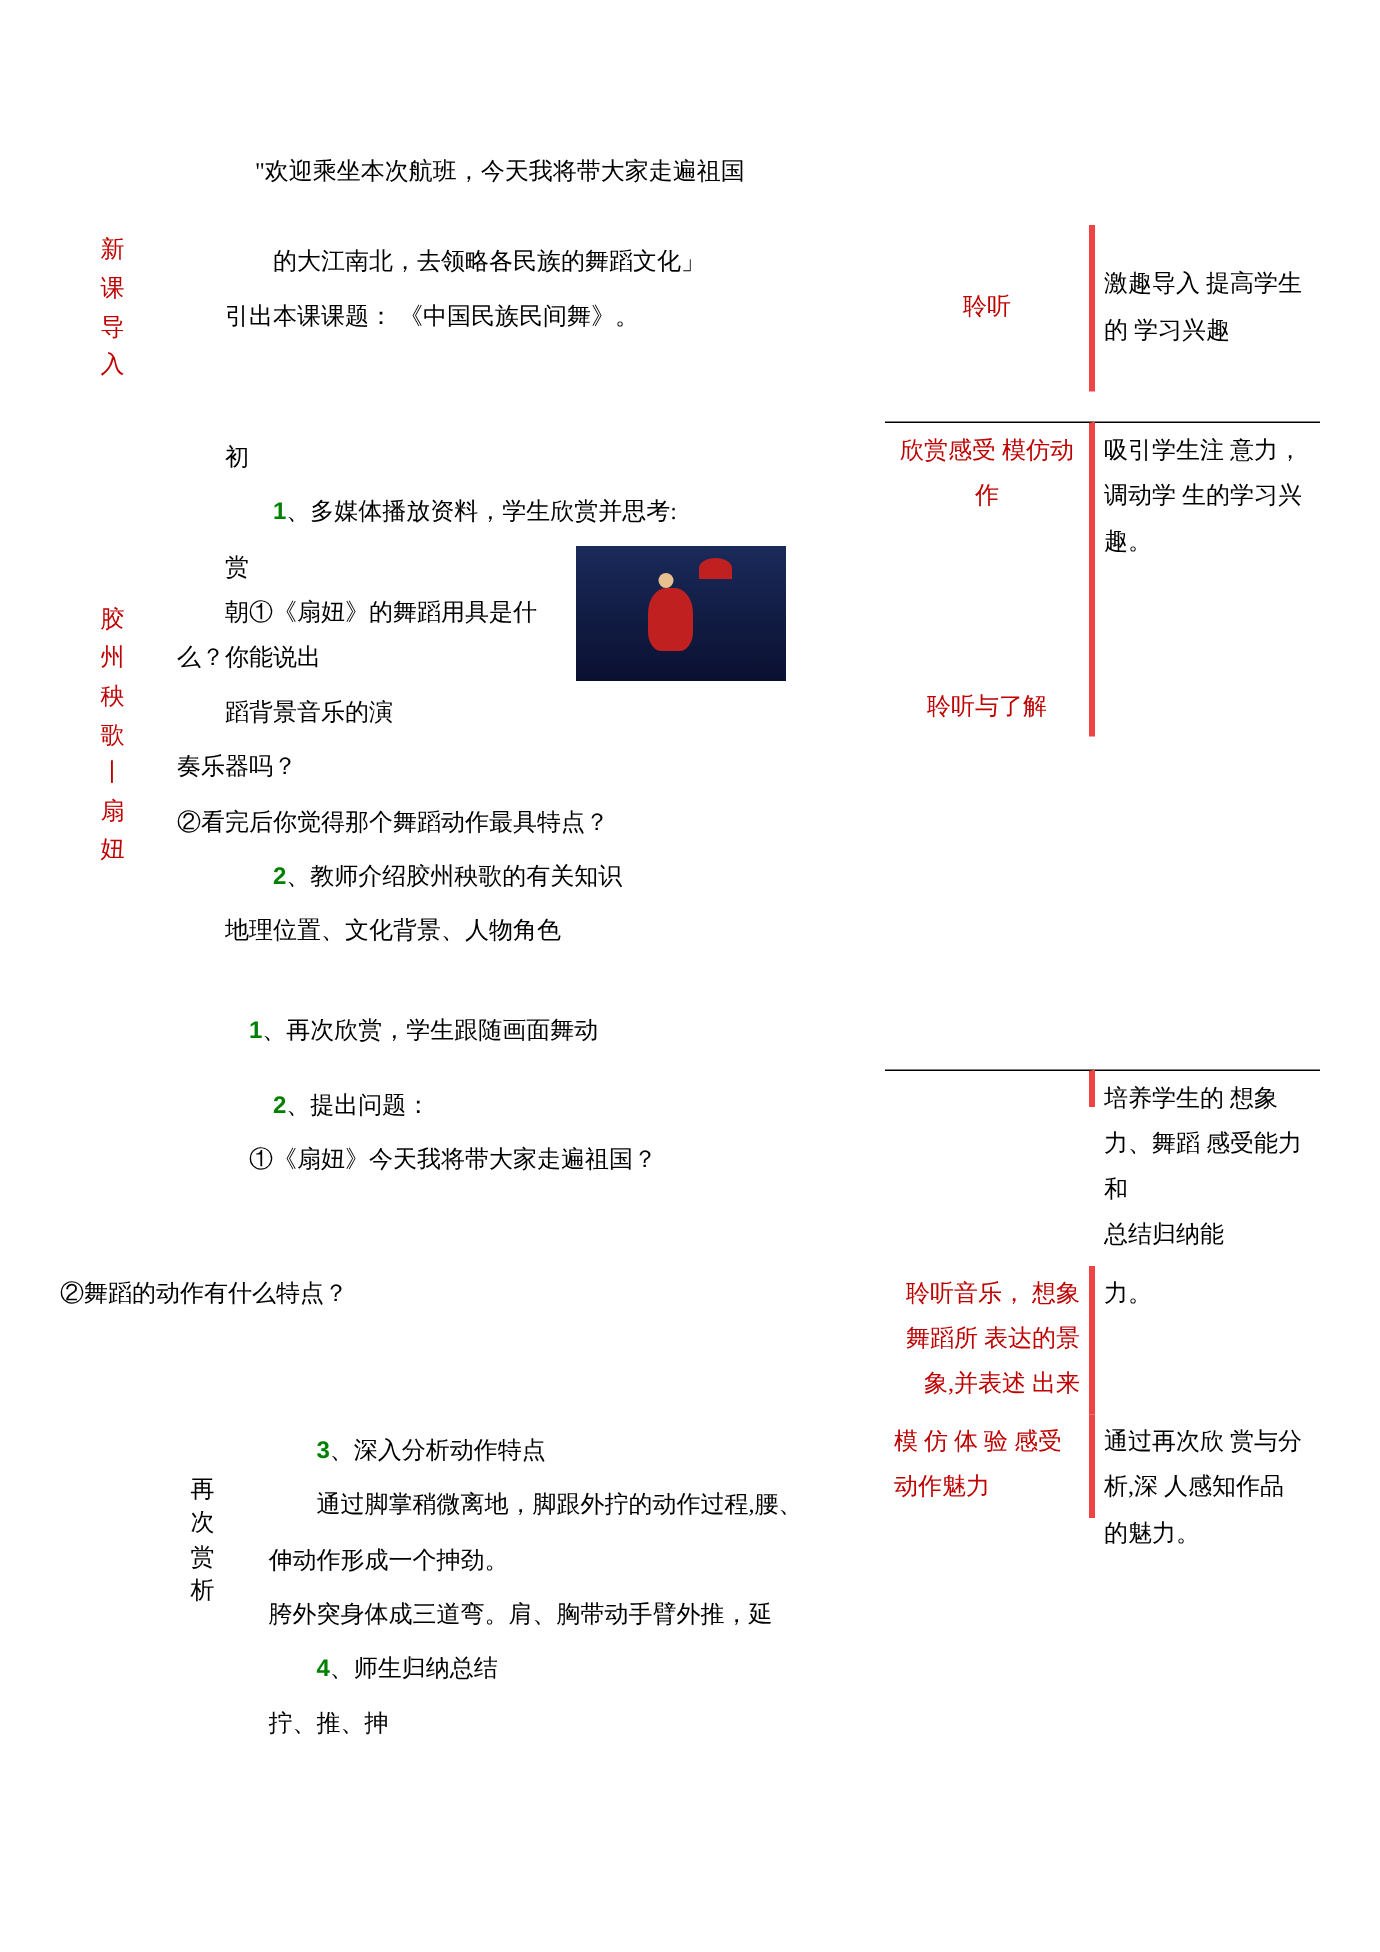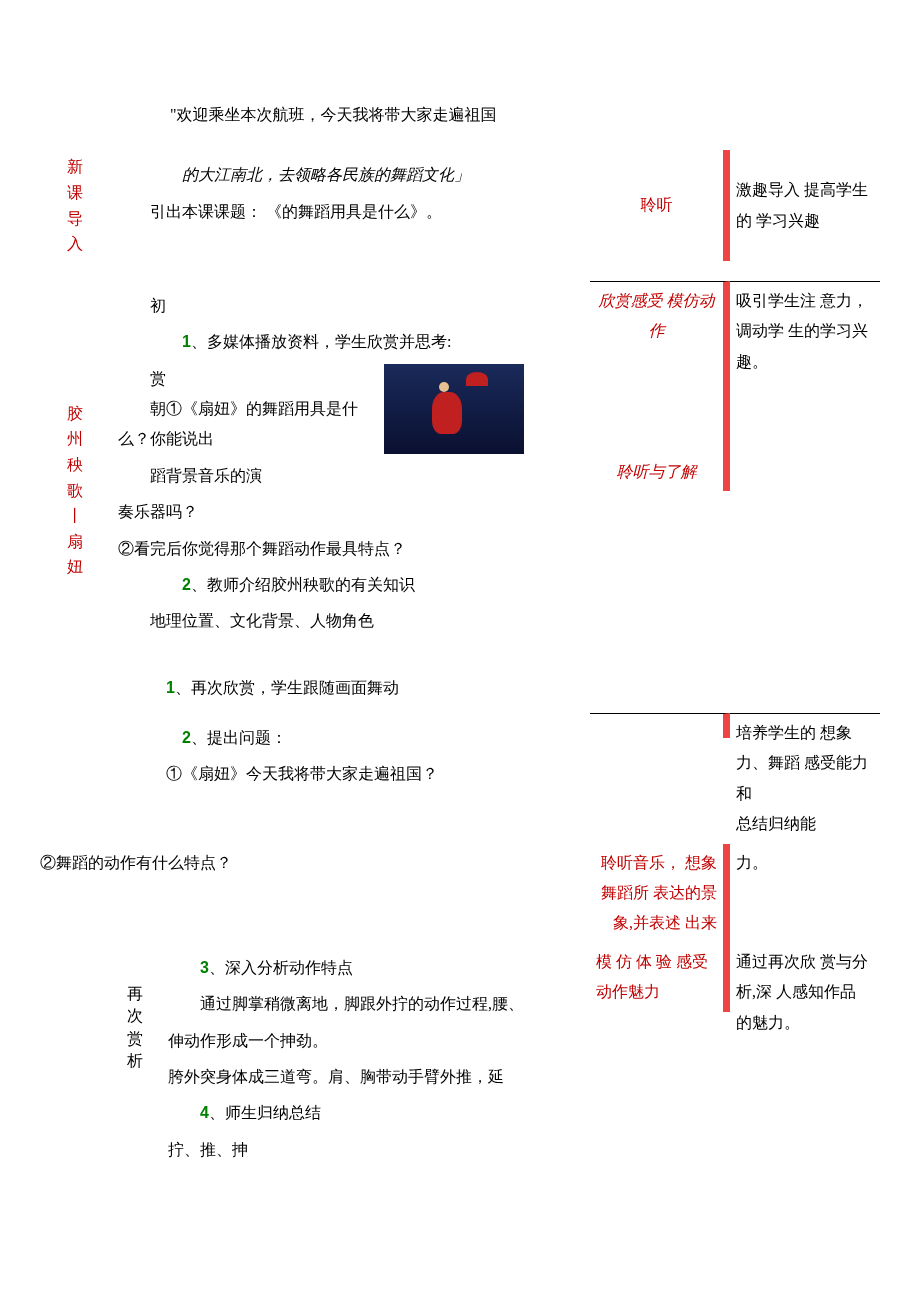--- a/index.html
+++ b/index.html
@@ -39,21 +39,21 @@
     justify-content: center;
   }
   .col-intent {
     width: 150px;
     flex-shrink: 0;
     padding: 4px 6px;
     display: flex;
     flex-direction: column;
     justify-content: center;
   }
-  .b-right { border-right: 7px solid #ef4444; }
+  .b-right { border-right: 4px solid #ef4444; }
   .b-top { border-top: 1px solid #000; }
   .red { color: #c00000; }
   .green { color: #008000; font-weight: bold; font-family: Arial, sans-serif; }
   .vchar { display: block; line-height: 1.6; }
   .indent1 { text-indent: 2em; }
   .para { margin: 6px 0; }
   .dance-img {
     display: inline-block;
     width: 140px;
     height: 90px;
@@ -102,24 +102,24 @@
 </div>
 
 <div class="row">
   <div class="col-label">
     <span class="vchar red">新</span>
     <span class="vchar red">课</span>
     <span class="vchar red">导</span>
     <span class="vchar red">入</span>
   </div>
   <div class="col-main">
-    <div class="para" style="text-indent:4em;font-style:italic;">的大江南北，去领略各民族的舞蹈文化」</div>
+    <div class="para" style="text-indent:4em;">的大江南北，去领略各民族的舞蹈文化」</div>
     <div class="para indent1">
       <span>引出本课课题：</span>
-      <span>《的舞蹈用具是什么》。</span>
+      <span>《中国民族民间舞》。</span>
     </div>
   </div>
   <div class="col-student b-right">
     <div class="red">聆听</div>
   </div>
   <div class="col-intent">
     <div>激趣导入 提高学生的 学习兴趣</div>
   </div>
 </div>
 
@@ -158,21 +158,21 @@
           <span class="green">2</span><span>、教师介绍胶州秧歌的有关知识</span>
         </div>
         <div class="para indent1">地理位置、文化背景、人物角色</div>
         <div class="para" style="text-indent:3em;margin-top:36px;">
           <span class="green">1</span><span>、再次欣赏，学生跟随画面舞动</span>
         </div>
       </div>
     </div>
   </div>
 
-  <div class="col-student b-right b-top" style="justify-content:flex-end;font-style:italic;">
+  <div class="col-student b-right b-top" style="justify-content:flex-end;">
     <div class="red">欣赏感受 模仿动作</div>
     <div class="red" style="margin-top:110px;">聆听与了解</div>
   </div>
   <div class="col-intent b-top">
     <div>吸引学生注 意力，调动学 生的学习兴 趣。</div>
   </div>
 </div>
 
 <div class="row flex-top">
   <div class="col-label"></div>
@@ -206,21 +206,21 @@
 
 <div class="row flex-top">
   <div class="col-label"></div>
   <div style="display:flex; flex:1;">
     <div class="sub-label">
       <span>再</span><br>
       <span>次</span><br>
       <span>赏</span><br>
       <span>析</span>
     </div>
-    <div style="flex:1; padding:4px 8px;">
+    <div style="flex:1; padding:4px 8px;margin-left:11px;">
       <div class="para" style="text-indent:2em;">
         <span class="green">3</span><span>、深入分析动作特点</span>
       </div>
       <div class="para indent1">通过脚掌稍微离地，脚跟外拧的动作过程,腰、</div>
       <div class="para">伸动作形成一个抻劲。</div>
       <div class="para">胯外突身体成三道弯。肩、胸带动手臂外推，延</div>
       <div class="para" style="text-indent:2em;">
         <span class="green">4</span><span>、师生归纳总结</span>
       </div>
       <div class="para">拧、推、抻</div>

